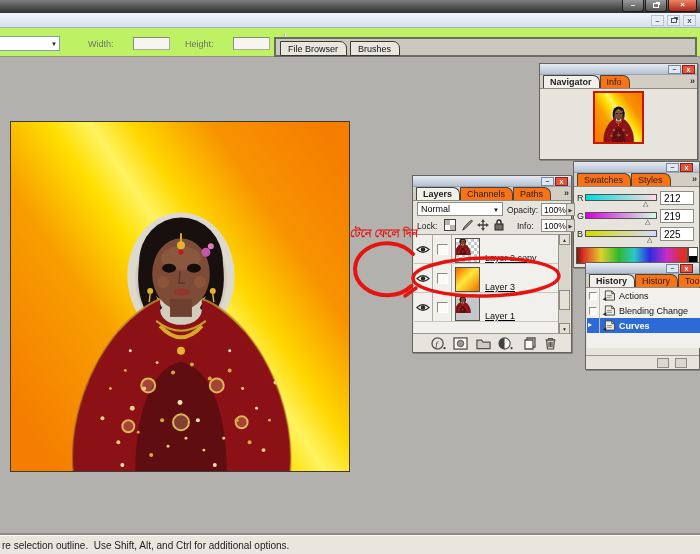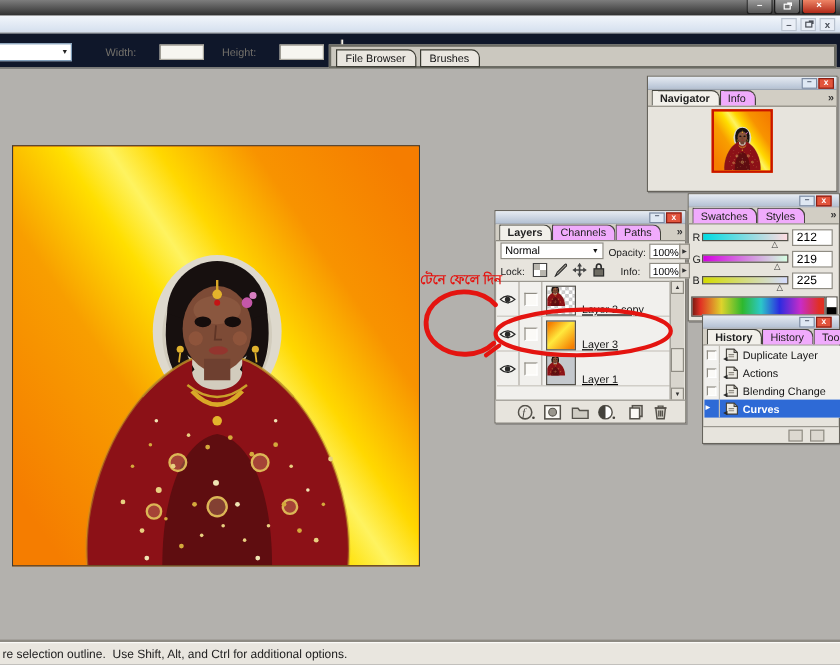--- a/index.html
+++ b/index.html
@@ -20,21 +20,21 @@
     box-shadow:2px -2px 0 -1px #fff;margin-top:3px;}
   .menubar{position:absolute;left:0;top:13px;width:700px;height:15px;
     background:linear-gradient(#f2f6fb,#d4dfee);border-bottom:1px solid #a8b0ba;z-index:4;}
   .doc-btns{position:absolute;right:4px;top:2px;display:flex;gap:3px;}
   .doc-btn{width:13px;height:11px;border:1px solid #b9c2cf;background:#e9eef6;
     color:#4a4f58;font-size:8px;line-height:9px;text-align:center;font-weight:bold;}
   .glyph-restore.small{border-color:#4a4f58;box-shadow:2px -2px 0 -1px #4a4f58;margin-top:2px;}
 
   
   .optionsbar{position:absolute;left:0;top:28px;width:700px;height:29px;
-    background:#0f172a;border-bottom:1px solid #96938b;z-index:4;}
+    background:#bef264;border-bottom:1px solid #96938b;z-index:4;}
   .preset-combo{position:absolute;left:-8px;top:8px;width:68px;height:15px;
     background:#fff;border:1px solid #7f9db9;}
   .preset-combo .dd{position:absolute;right:2px;top:4px;font-size:6px;color:#222;}
   .ob-label{position:absolute;top:11px;font-size:9px;color:#73706a;}
   .ob-field{position:absolute;top:9px;width:37px;height:13px;background:#f6f5f0;
     border:1px solid #adaaa0;border-top-color:#8b887f;border-left-color:#8b887f;
     font-size:9px;padding:0 2px;}
   .ob-sep{position:absolute;left:284px;top:5px;width:1px;height:20px;background:#b3b0a6;box-shadow:1px 0 0 #f4f2ec;}
   .palette-well{position:absolute;left:274px;top:9px;width:423px;height:20px;
     border:2px solid #6b6b63;background:#cbc8bf;}
@@ -52,21 +52,21 @@
   .palette{position:absolute;border:1px solid #66635c;background:#e7e4dd;
     box-shadow:1px 1px 0 rgba(0,0,0,.25);}
   .p-titlebar{height:11px;background:linear-gradient(#e6ebf2,#b4c1d3);
     border-bottom:1px solid #9aa4b2;position:relative;}
   .mini-btns{position:absolute;top:1px;display:flex;gap:1px;}
   .mini-btn{width:13px;height:9px;border:1px solid #7a89a0;background:#dfe8f3;
     color:#3c465a;font-size:7px;line-height:6px;text-align:center;font-weight:bold;}
   .mini-btn.close{background:#e2543c;border-color:#8c2014;color:#fff;line-height:7px;}
   .p-tabs{height:14px;background:#d2cec4;border-bottom:1px solid #8d8a81;
     position:relative;display:flex;align-items:flex-end;padding-left:3px;}
-  .tab{height:13px;border:1px solid #45453d;border-bottom:none;background:#f0abfc;
+  .tab{height:13px;border:1px solid #45453d;border-bottom:none;background:#f97316;
     font-size:9px;color:#222;padding:1px 7px 0 6px;border-radius:1px 7px 0 0;
     white-space:nowrap;}
   .tab.active{background:#f2f0ea;font-weight:bold;}
   .p-menu{position:absolute;right:2px;top:1px;font-size:9px;color:#333;font-weight:bold;}
 
   
   #navigator{left:539px;top:63px;width:159px;height:97px;z-index:10;}
   .nav-thumb{position:absolute;left:53px;top:27px;width:51px;height:53px;
     border:2px solid #c81400;background:#f57d00;}
   .nav-footer{position:absolute;left:0;bottom:0;width:100%;height:15px;
@@ -537,29 +537,20 @@
       <div class="tab">Tool Pres</div>
     </div>
     <div class="hist-list">
       <div class="hist-row">
         <div class="hist-src">
             <div class="empty-box"></div>
           </div>
         <svg class="hist-ico">
             <use href="#i-state"></use>
           </svg>
-        <span class="hist-name">Duplicate Layer</span>
-      </div>
-      <div class="hist-row">
-        <div class="hist-src">
-            <div class="empty-box"></div>
-          </div>
-        <svg class="hist-ico">
-            <use href="#i-state"></use>
-          </svg>
         <span class="hist-name">Actions</span>
       </div>
       <div class="hist-row">
         <div class="hist-src">
             <div class="empty-box"></div>
           </div>
         <svg class="hist-ico">
             <use href="#i-state"></use>
           </svg>
         <span class="hist-name">Blending Change</span>

